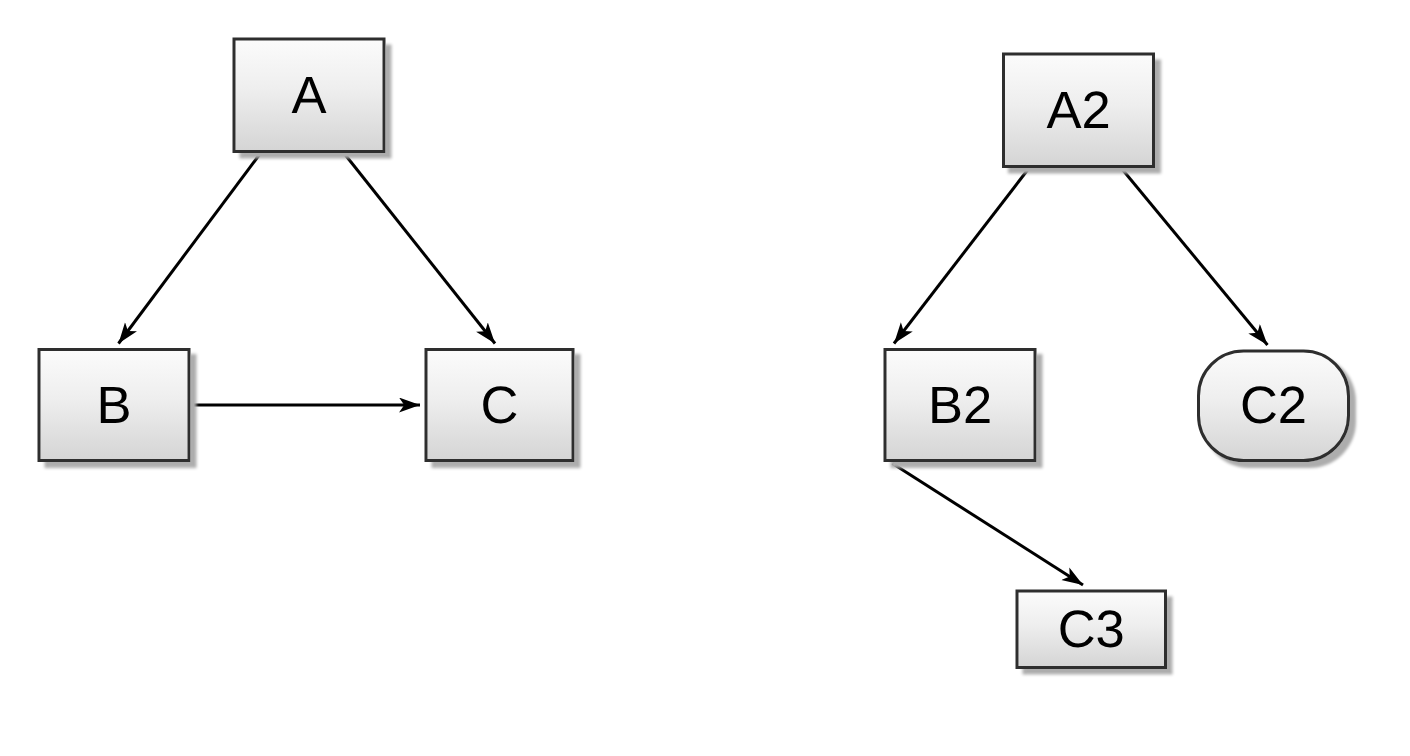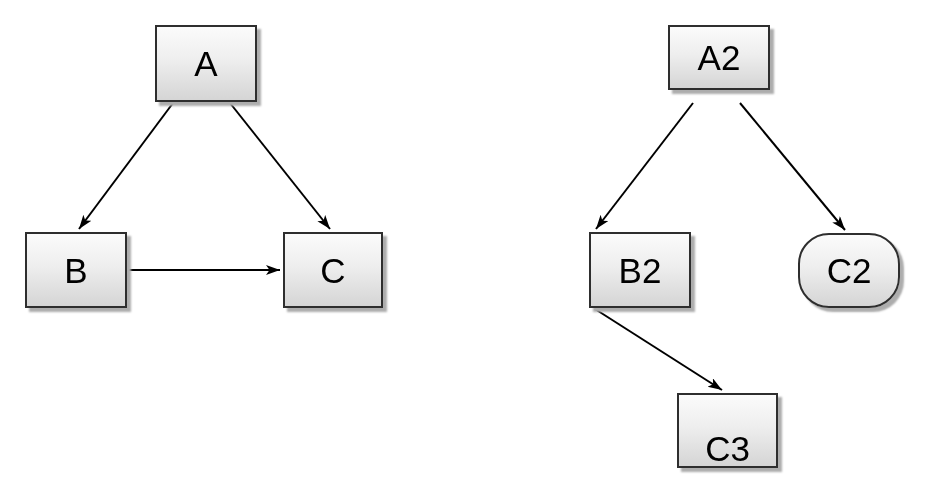--- a/index.html
+++ b/index.html
@@ -78,27 +78,27 @@
           <span class="node-label">A</span>
         </div>
         <div class="node" style="left: 25px; top: 232px; width: 102px; height: 76px;">
           <span class="node-label">B</span>
         </div>
         <div class="node" style="left: 283px; top: 232px; width: 100px; height: 76px;">
           <span class="node-label">C</span>
         </div>
       </div>
       <div>
-        <div class="node" style="left: 668px; top: 25px; width: 102px; height: 65px;">
+        <div class="node" style="left: 668px; top: 35px; width: 102px; height: 77px;">
           <span class="node-label">A2</span>
         </div>
         <div class="node" style="left: 542px; top: 232px; width: 102px; height: 76px; margin-left: 47px;">
           <span class="node-label">B2</span>
         </div>
         <div class="node" style="left: 798px; top: 233px; width: 102px; height: 75px; border-radius: 31px;">
           <span class="node-label">C2</span>
         </div>
-        <div class="node" style="left: 677px; top: 393px; width: 101px; height: 75px; align-items: flex-end;">
+        <div class="node" style="left: 677px; top: 393px; width: 101px; height: 53px;">
           <span class="node-label">C3</span>
         </div>
       </div>
     </div>
 </div>
 
 </body></html>

